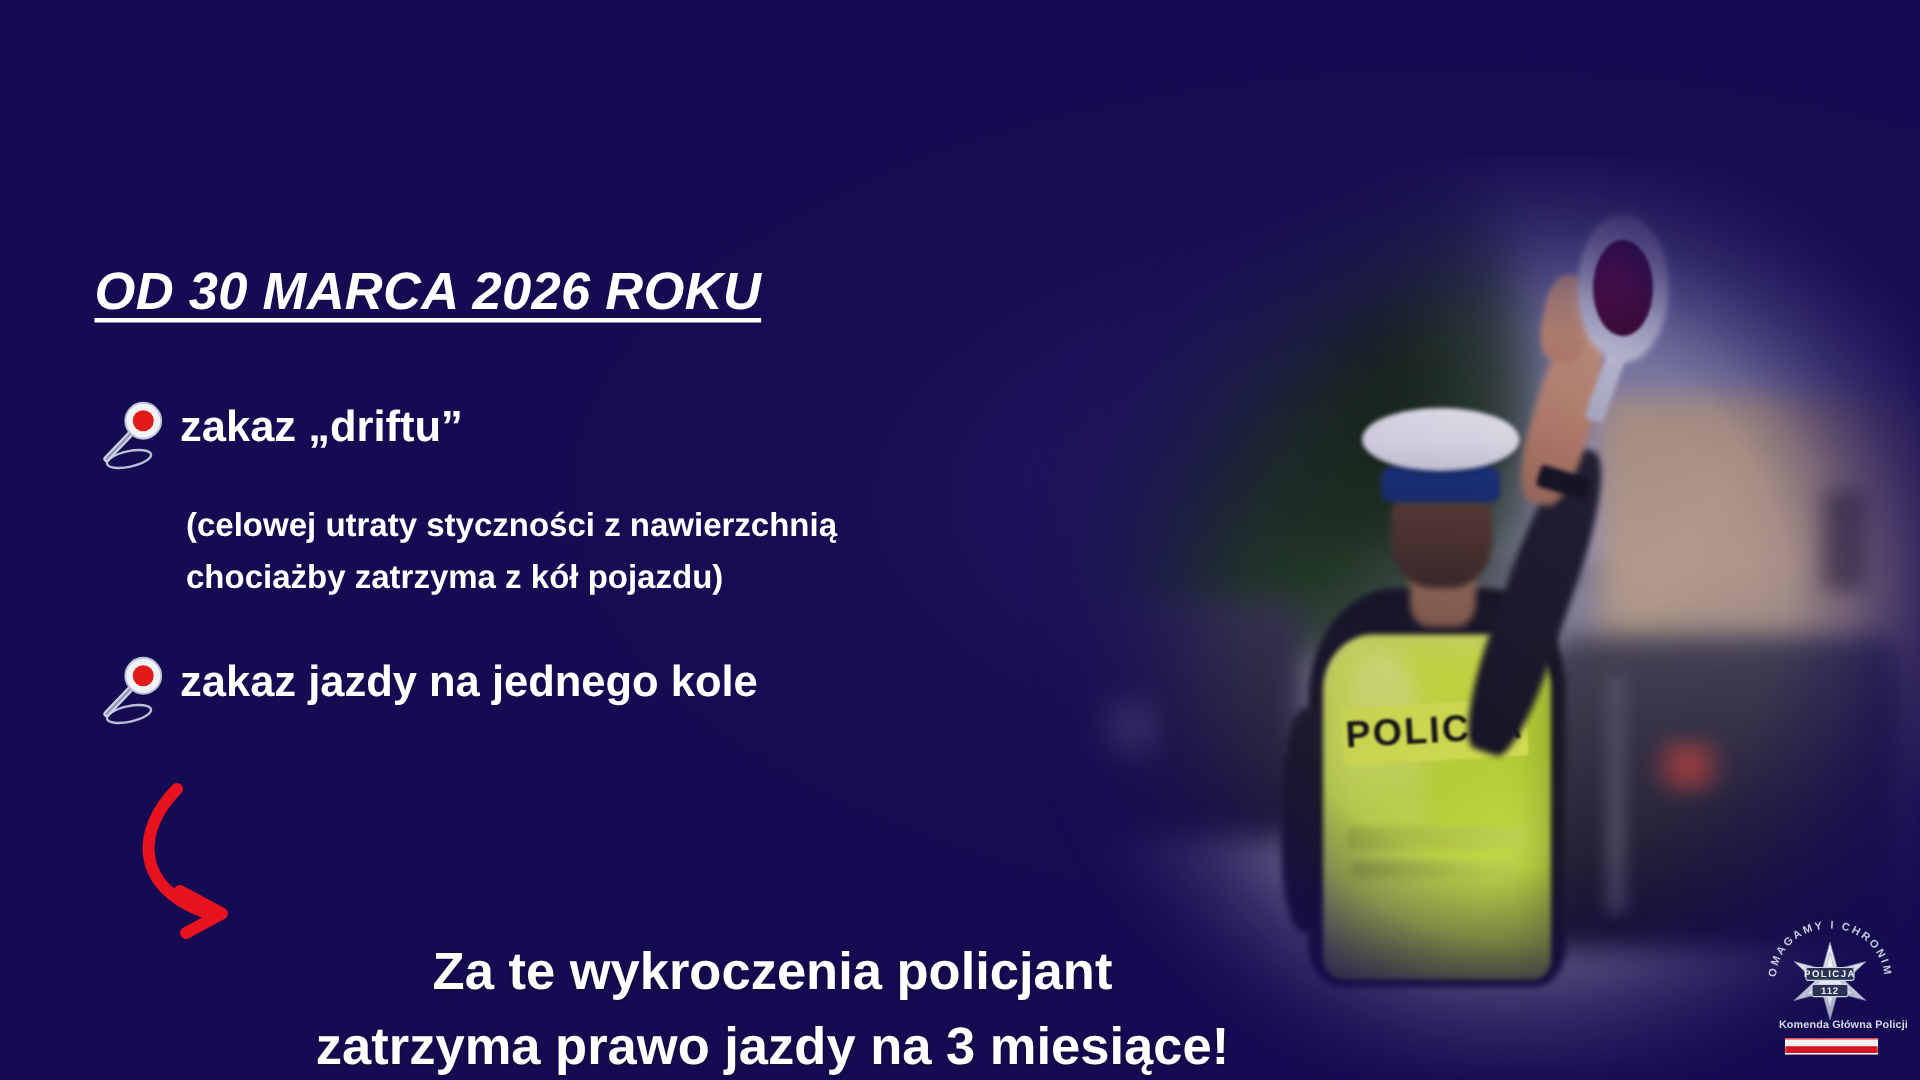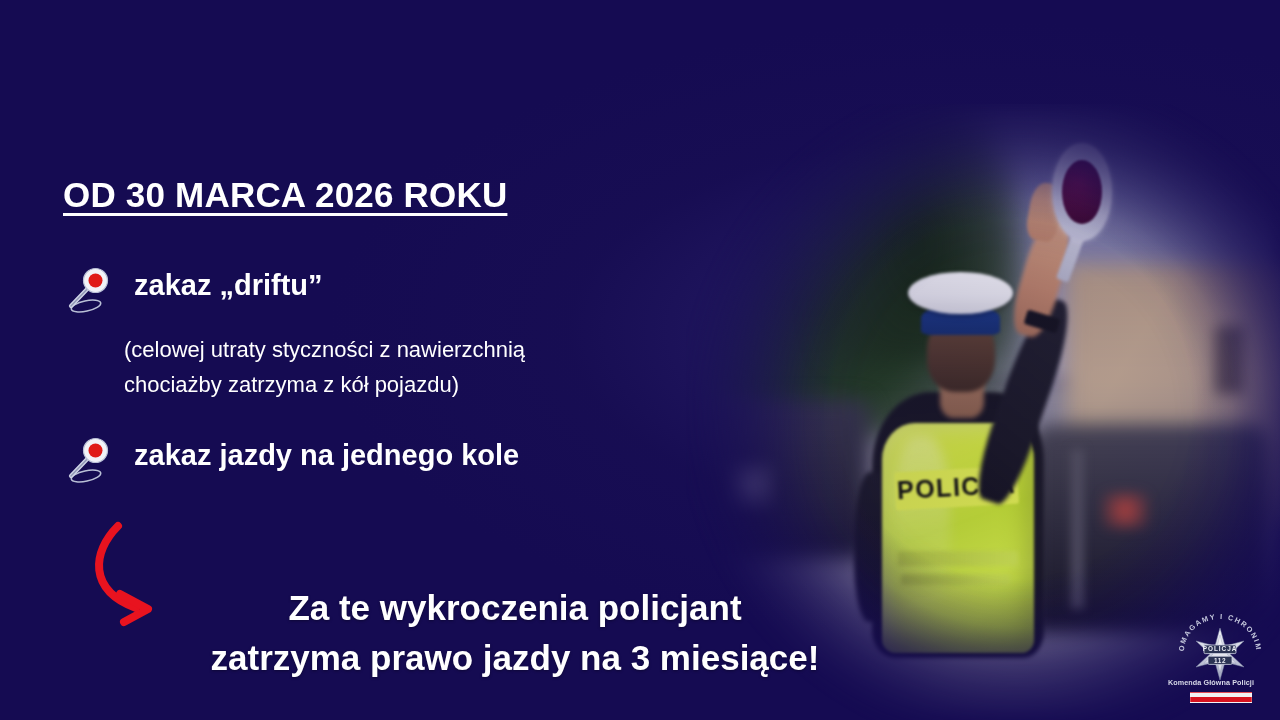--- a/index.html
+++ b/index.html
@@ -124,53 +124,53 @@
   .banner-text{
     color:#ffffff;font-weight:bold;font-size:40px;letter-spacing:.6px;
     font-family:"Liberation Sans", sans-serif;white-space:nowrap;line-height:1;
     transform:scaleX(.99);
   }
 
   
   .subhead{
     position:absolute;left:63px;top:175px;
     color:#ffffff;font-weight:bold;font-size:35px;letter-spacing:.2px;
-    text-decoration:underline;text-underline-offset:6px;text-decoration-thickness:3px;
+    text-decoration:underline;text-underline-offset:6px;text-decoration-thickness:3px;font-style:italic;
   }
 
   .bullet{position:absolute;display:flex;align-items:flex-start;}
   .bullet-1{left:62px;top:264px;}
   .bullet-2{left:62px;top:434px;}
   .baton-icon{width:52px;height:48px;flex:0 0 52px;position:relative;top:2px;}
   .bullet-label{
-    color:#ffffff;font-weight:bold;font-size:29px;line-height:1.1;margin-left:20px;
+    color:#ffffff;font-weight:bold;font-size:29px;line-height:1.1;margin-left:6px;
     position:relative;top:6px;white-space:nowrap;
   }
 
   .sub-note{
     position:absolute;left:124px;top:333px;
-    color:#ffffff;font-weight:normal;font-size:22px;line-height:1.58;max-width:560px;
+    color:#ffffff;font-weight:bold;font-size:22px;line-height:1.58;max-width:560px;
   }
 
   
   .arrow{position:absolute;left:78px;top:518px;width:120px;height:112px;}
 
   
   .bottom-msg{
     position:absolute;left:120px;top:583px;width:790px;
     color:#ffffff;font-weight:bold;font-size:35px;line-height:1.42;text-align:center;
     text-shadow:0 1px 3px rgba(0,0,0,.35);
   }
-  .bottom-msg .l1{display:block;}
+  .bottom-msg .l1{display:block;margin-top:40px;}
   .bottom-msg .l2{display:block;}
 
   
   .logo{position:absolute;left:1168px;top:612px;width:104px;height:100px;}
   .logo-caption{
-    position:absolute;left:0;top:66px;width:104px;text-align:left;
+    position:absolute;left:0;top:66px;width:104px;text-align:right;
     color:#d7d9e8;font-size:7.2px;font-weight:bold;letter-spacing:.1px;
     font-family:"Liberation Sans", sans-serif;white-space:nowrap;
   }
   .logo-flag{position:absolute;left:22px;top:80px;width:60px;height:9px;
     background:linear-gradient(180deg,#f2f2f2 0 50%, #d8131f 50% 100%);border:1px solid rgba(255,255,255,.25);}
 </style>
 </head>
 <body>
 
 <div id="stage">

